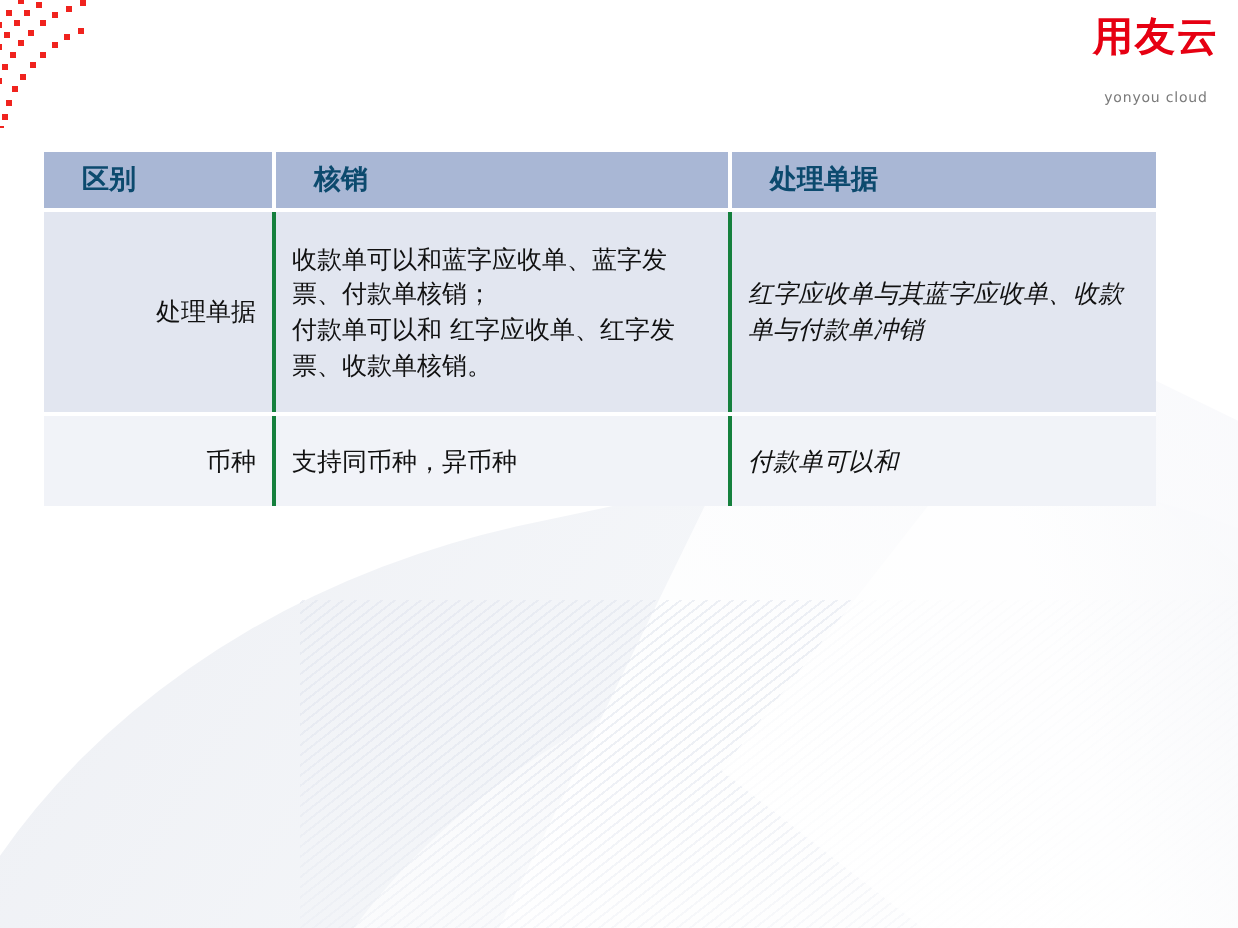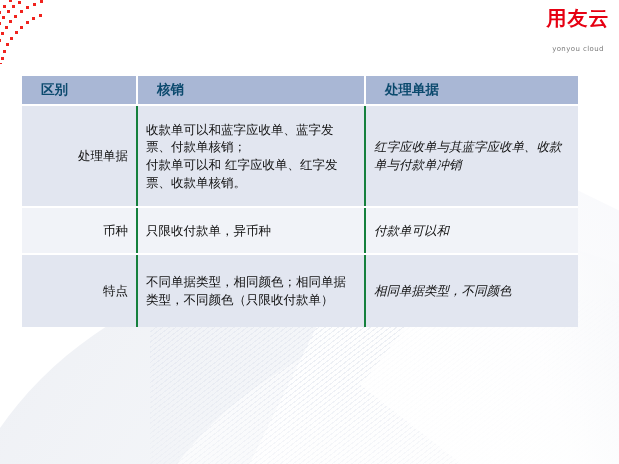--- a/index.html
+++ b/index.html
@@ -287,25 +287,20 @@
       </thead>
       <tbody>
         <tr class="row-dark">
           <td class="label r1-height">处理单据</td>
           <td class="body r1">收款单可以和蓝字应收单、蓝字发票、付款单核销；
 付款单可以和 红字应收单、红字发票、收款单核销。</td>
           <td class="body">红字应收单与其蓝字应收单、收款单与付款单冲销</td>
         </tr>
         <tr class="row-light">
           <td class="label r2-height">币种</td>
-          <td class="body">只限收付款单，异币种</td>
+          <td class="body">支持同币种，异币种</td>
           <td class="body">付款单可以和</td>
-        </tr>
-        <tr class="row-dark">
-          <td class="label r3-height">特点</td>
-          <td class="body">不同单据类型，相同颜色；相同单据类型，不同颜色（只限收付款单）</td>
-          <td class="body">相同单据类型，不同颜色</td>
         </tr>
       </tbody>
     </table>
   </div>
 
 </div>
 
 </body></html>

